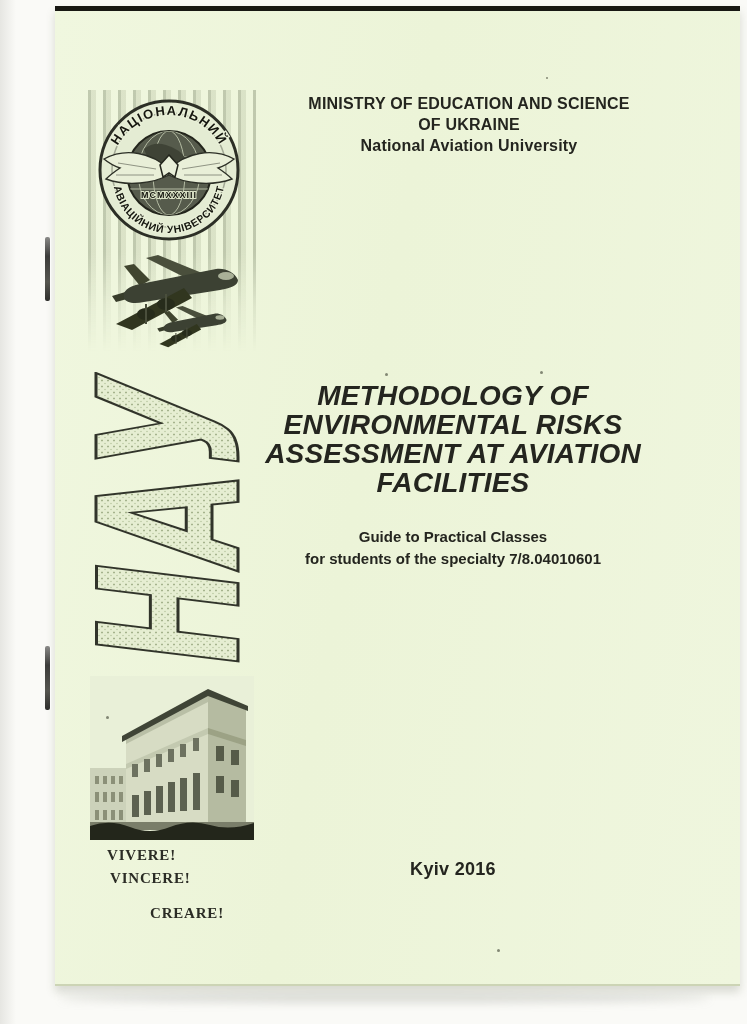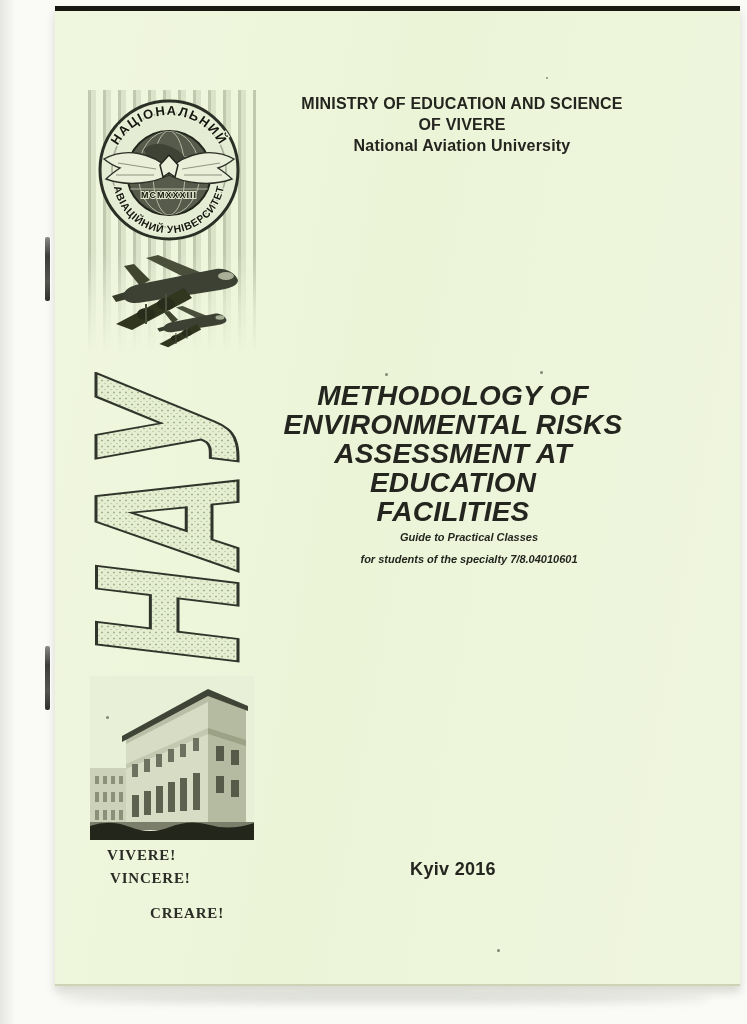--- a/index.html
+++ b/index.html
@@ -52,30 +52,30 @@
   .emblem-svg  { position: absolute; left: 8px;  top: 7px;   width: 146px; height: 146px; }
   .planes-svg  { position: absolute; left: 0;    top: 156px; width: 168px; height: 115px; }
   .nau-svg     { position: absolute; left: 0;    top: 282px; width: 168px; height: 300px; }
   .building-svg{ position: absolute; left: 2px;  top: 586px; width: 164px; height: 164px; }
   
   .text-col {
     position: absolute; left: 201px; top: 0; width: 394px; height: 973px;
     text-align: center; color: #24251f;
   }
   .ministry {
-    position: absolute; left: 9px; top: 82px; width: 100%;
+    position: absolute; left: 16px; top: 82px; width: 100%;
     font-size: 16px; font-weight: bold; line-height: 21px; letter-spacing: 0.2px;
   }
   .main-title {
     position: absolute; left: 0; top: 370px; width: 100%;
     font-size: 28px; font-weight: bold; line-height: 29px; letter-spacing: 0.2px; font-style: italic;
   }
   .subtitle {
-    position: absolute; left: 16px; top: 515px; width: 100%;
-    font-size: 11px; font-weight: bold; line-height: 22px; font-style: italic;
+    position: absolute; left: 0; top: 515px; width: 100%;
+    font-size: 15px; font-weight: bold; line-height: 22px;
   }
   .imprint {
     position: absolute; left: 0; top: 848px; width: 100%;
     font-size: 18px; font-weight: bold; letter-spacing: 0.3px;
   }
   
   .motto {
     position: absolute; left: 52px; top: 833px;
     font-family: "Liberation Serif", serif;
     font-size: 15px; line-height: 23px; letter-spacing: 0.8px;
@@ -218,28 +218,28 @@
       <polygon points="32,60 118,13 158,30 158,35 118,20 32,66" fill="#3f4436"></polygon>
 
       <rect x="0" y="146" width="164" height="8" fill="#7a7e6a"></rect>
       <path d="M0,150 Q20,143 40,151 T80,151 T120,149 T164,147 L164,164 L0,164 Z" fill="#23261b"></path>
     </svg>
   </div>
 
   <div class="text-col">
     <div class="ministry">
       <div>MINISTRY OF EDUCATION AND SCIENCE</div>
-      <div>OF VIVERE</div>
+      <div>OF UKRAINE</div>
       <div>National Aviation University</div>
     </div>
 
     <div class="main-title">
       <div>METHODOLOGY OF</div>
       <div>ENVIRONMENTAL RISKS</div>
-      <div>ASSESSMENT AT EDUCATION</div>
+      <div>ASSESSMENT AT AVIATION</div>
       <div>FACILITIES</div>
     </div>
 
     <div class="subtitle">
       <div>Guide to Practical Classes</div>
       <div>for students of the specialty 7/8.04010601</div>
     </div>
 
     <div class="imprint">Kyiv 2016</div>
   </div>

